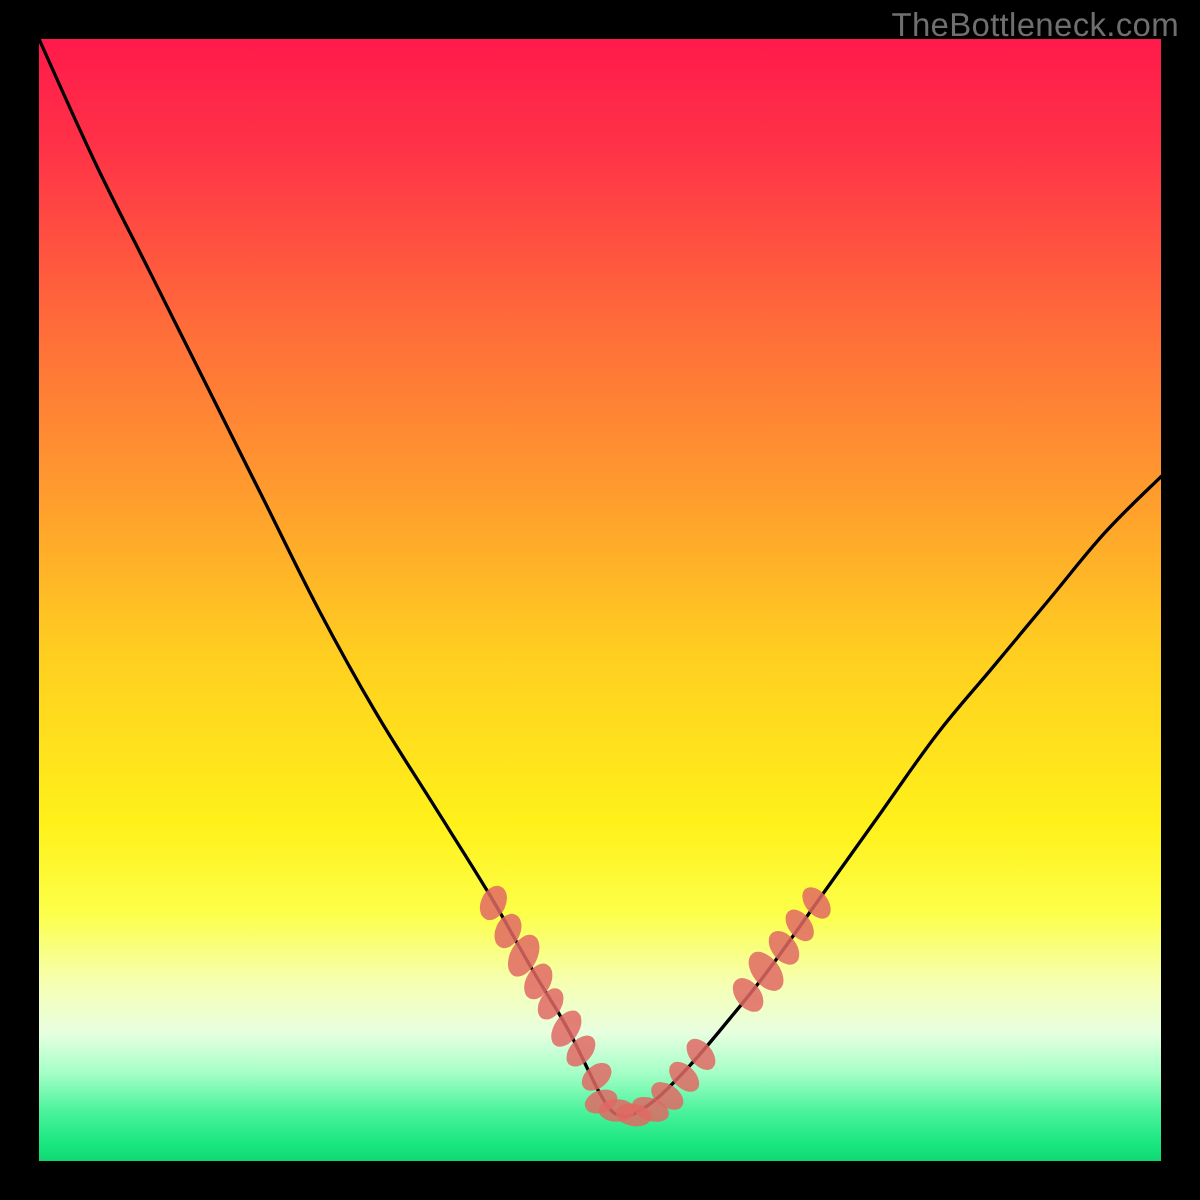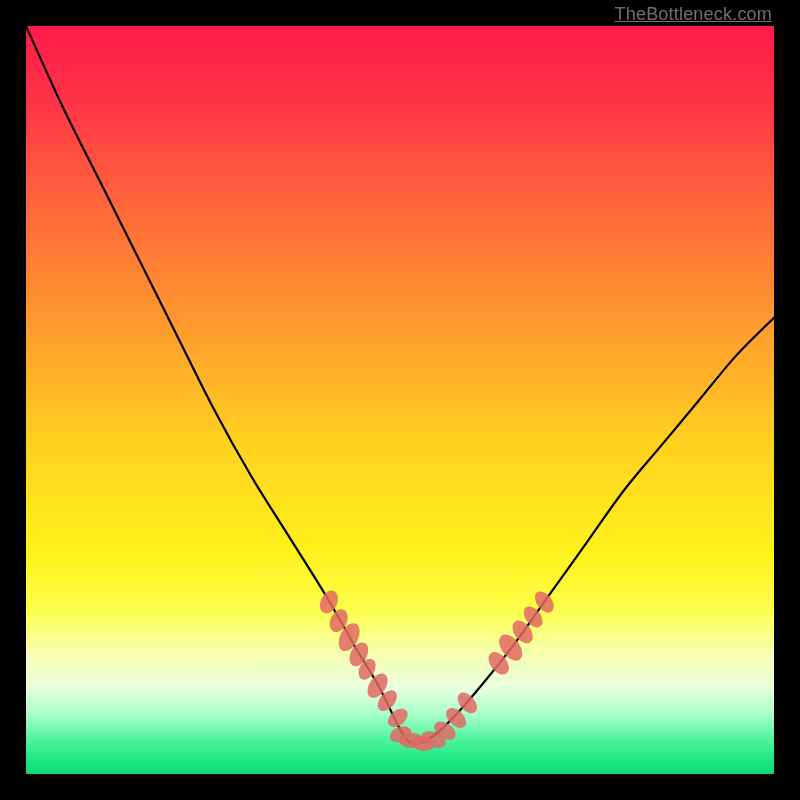--- a/index.html
+++ b/index.html
@@ -22,27 +22,26 @@
   .plot {
     position: absolute;
     left: 0;
     top: 0;
     width: 748px;
     height: 748px;
   }
   .watermark {
     position: absolute;
     top: 4px;
-    right: 28px;
+    right: 14px;
     color: #6f6f6f;
-    font-size: 18px;
+    font-size: 22px;
     font-weight: 500;
     letter-spacing: 0.2px;
     user-select: none;
-    text-decoration: underline;
   }
 </style>
 </head>
 <body>
 
 <div class="frame">
   <svg class="plot" viewBox="0 0 748 748" preserveAspectRatio="none">
     <defs>
       <linearGradient id="bg-grad" x1="0" y1="0" x2="0" y2="1">
           <stop offset="0%" stop-color="#ff1a4b"></stop>

